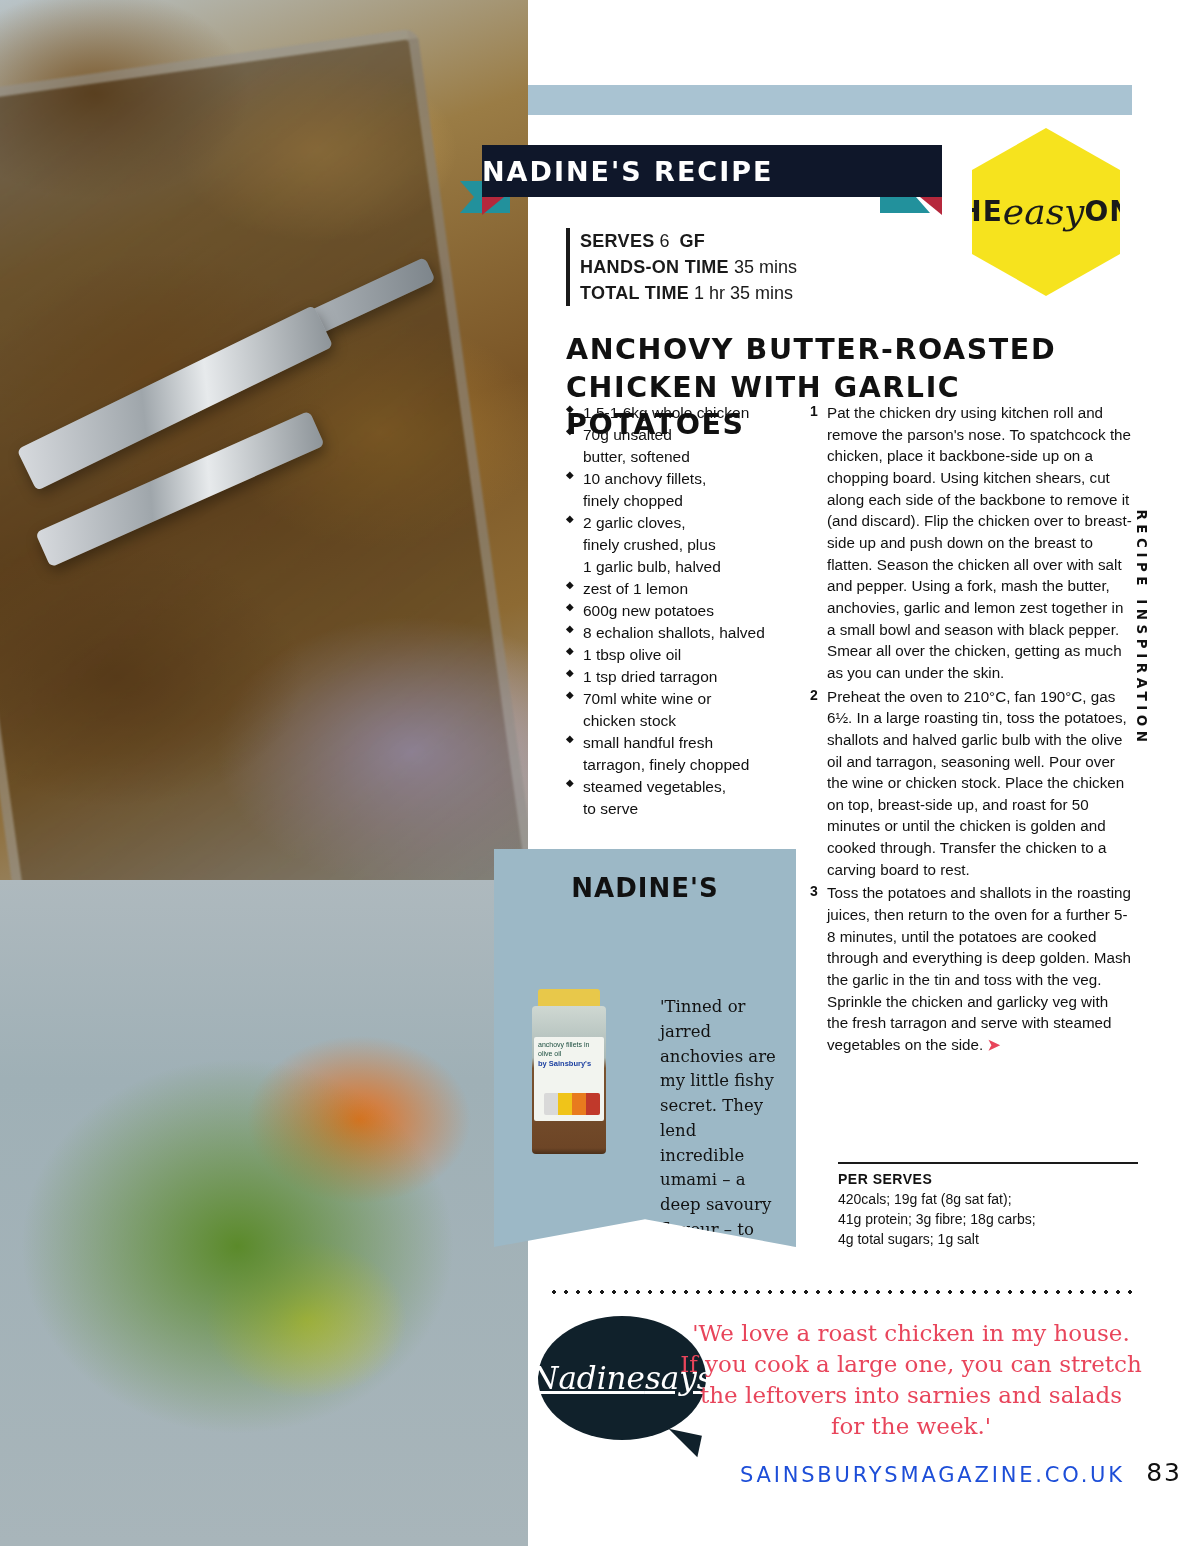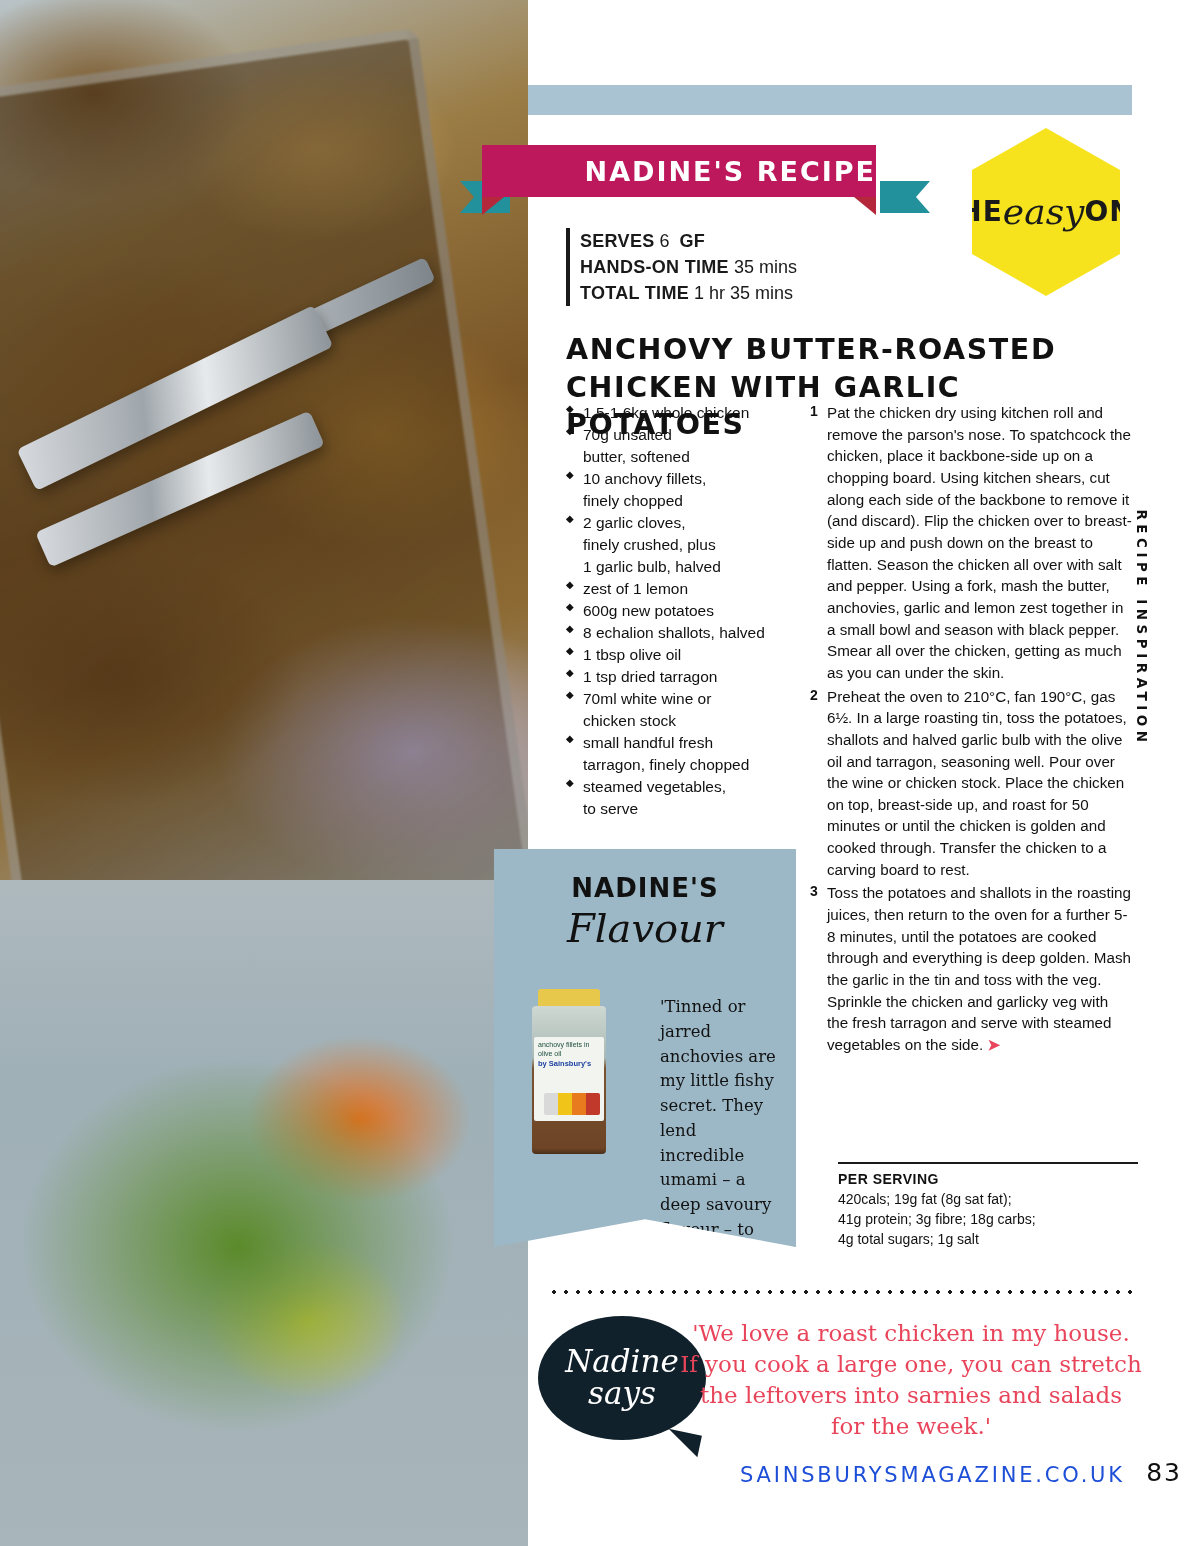--- a/index.html
+++ b/index.html
@@ -63,23 +63,23 @@
   }
 
   
   .ribbon-wrap { position:absolute; left:460px; top:145px; width:470px; height:70px; }
   .ribbon-tail-l, .ribbon-tail-r {
     position:absolute; top:36px; width:50px; height:32px; background:#22919c;
   }
   .ribbon-tail-l { left:0; clip-path:polygon(0 0,100% 0,100% 100%,0 100%,14px 50%); }
   .ribbon-tail-r { right:0; clip-path:polygon(0 0,100% 0,calc(100% - 14px) 50%,100% 100%,0 100%); }
   .ribbon {
-    position:absolute; left:22px; top:0; width:394px; height:52px;
-    background:#be185d;
-    display:flex; align-items:center; justify-content:flex-end;
+    position:absolute; left:22px; top:0; width:460px; height:52px;
+    background:#0f172a;
+    display:flex; align-items:center; justify-content:flex-start;
   }
   .ribbon span {
     color:#fff; font-weight:bold; letter-spacing:2px; font-size:27px;
     font-family:"DejaVu Sans", sans-serif;
   }
   .ribbon::before, .ribbon::after {
     content:""; position:absolute; top:52px; border-style:solid;
   }
   .ribbon::before { left:0; border-width:0 0 18px 22px; border-color:transparent transparent transparent #b5283c; }
   .ribbon::after  { right:0; border-width:0 22px 18px 0; border-color:transparent #b5283c transparent transparent; }
@@ -200,22 +200,22 @@
   .dots {
     position:absolute; left:548px; top:1289px; width:586px; height:6px;
     background-image:radial-gradient(circle, #1a1a1a 1.6px, transparent 1.7px);
     background-size:12px 6px; background-repeat:repeat-x;
   }
 
   
   .bubble {
     position:absolute; left:538px; top:1316px; width:168px; height:124px;
     background:#10212b; border-radius:50%;
-    display:flex; flex-direction:column; align-items:center; justify-content:center;
-    color:#fff; font-family:"DejaVu Serif", serif; font-style:italic;
+    display:flex; flex-direction:row; align-items:center; justify-content:center;
+    color:#fff; font-family:"DejaVu Serif", serif; font-style:italic;text-decoration:underline;
   }
   .bubble .n1 { font-size:31px; line-height:1; }
   .bubble .n2 { font-size:31px; line-height:1.05; }
   .bubble::after {
     content:""; position:absolute; right:6px; bottom:-14px;
     border-style:solid; border-width:22px 0 0 34px;
     border-color:#10212b transparent transparent transparent;
     transform:rotate(12deg);
   }
   .bubble-text {
@@ -334,29 +334,28 @@
     <div class="step-no">2</div>
     <div class="step-txt">Preheat the oven to 210°C, fan 190°C, gas 6½. In a large roasting tin, toss the potatoes, shallots and halved garlic bulb with the olive oil and tarragon, seasoning well. Pour over the wine or chicken stock. Place the chicken on top, breast-side up, and roast for 50 minutes or until the chicken is golden and cooked through. Transfer the chicken to a carving board to rest.</div>
   </div>
   <div class="step">
     <div class="step-no">3</div>
     <div class="step-txt"><span>Toss the potatoes and shallots in the roasting juices, then return to the oven for a further 5-8 minutes, until the potatoes are cooked through and everything is deep golden. Mash the garlic in the tin and toss with the veg. Sprinkle the chicken and garlicky veg with the fresh tarragon and serve with steamed vegetables on the side.</span> <span class="arrow">➤</span></div>
   </div>
 </div>
 
 <div class="per-serving">
-  <div><b>PER SERVING</b></div>
+  <div><b>PER SERVES</b></div>
   <div>420cals; 19g fat (8g sat fat);</div>
   <div>41g protein; 3g fibre; 18g carbs;</div>
   <div>4g total sugars; 1g salt</div>
 </div>
 
 <div class="flav">
   <div class="l1">NADINE'S</div>
-  <div class="l2">Flavour</div>
 
   <div class="jar">
     <div class="lid"></div>
     <div class="body"></div>
     <div class="label">
       <div>anchovy fillets in olive oil</div>
       <div class="brand">by Sainsbury's</div>
       <div class="nutri"></div>
     </div>
   </div>

